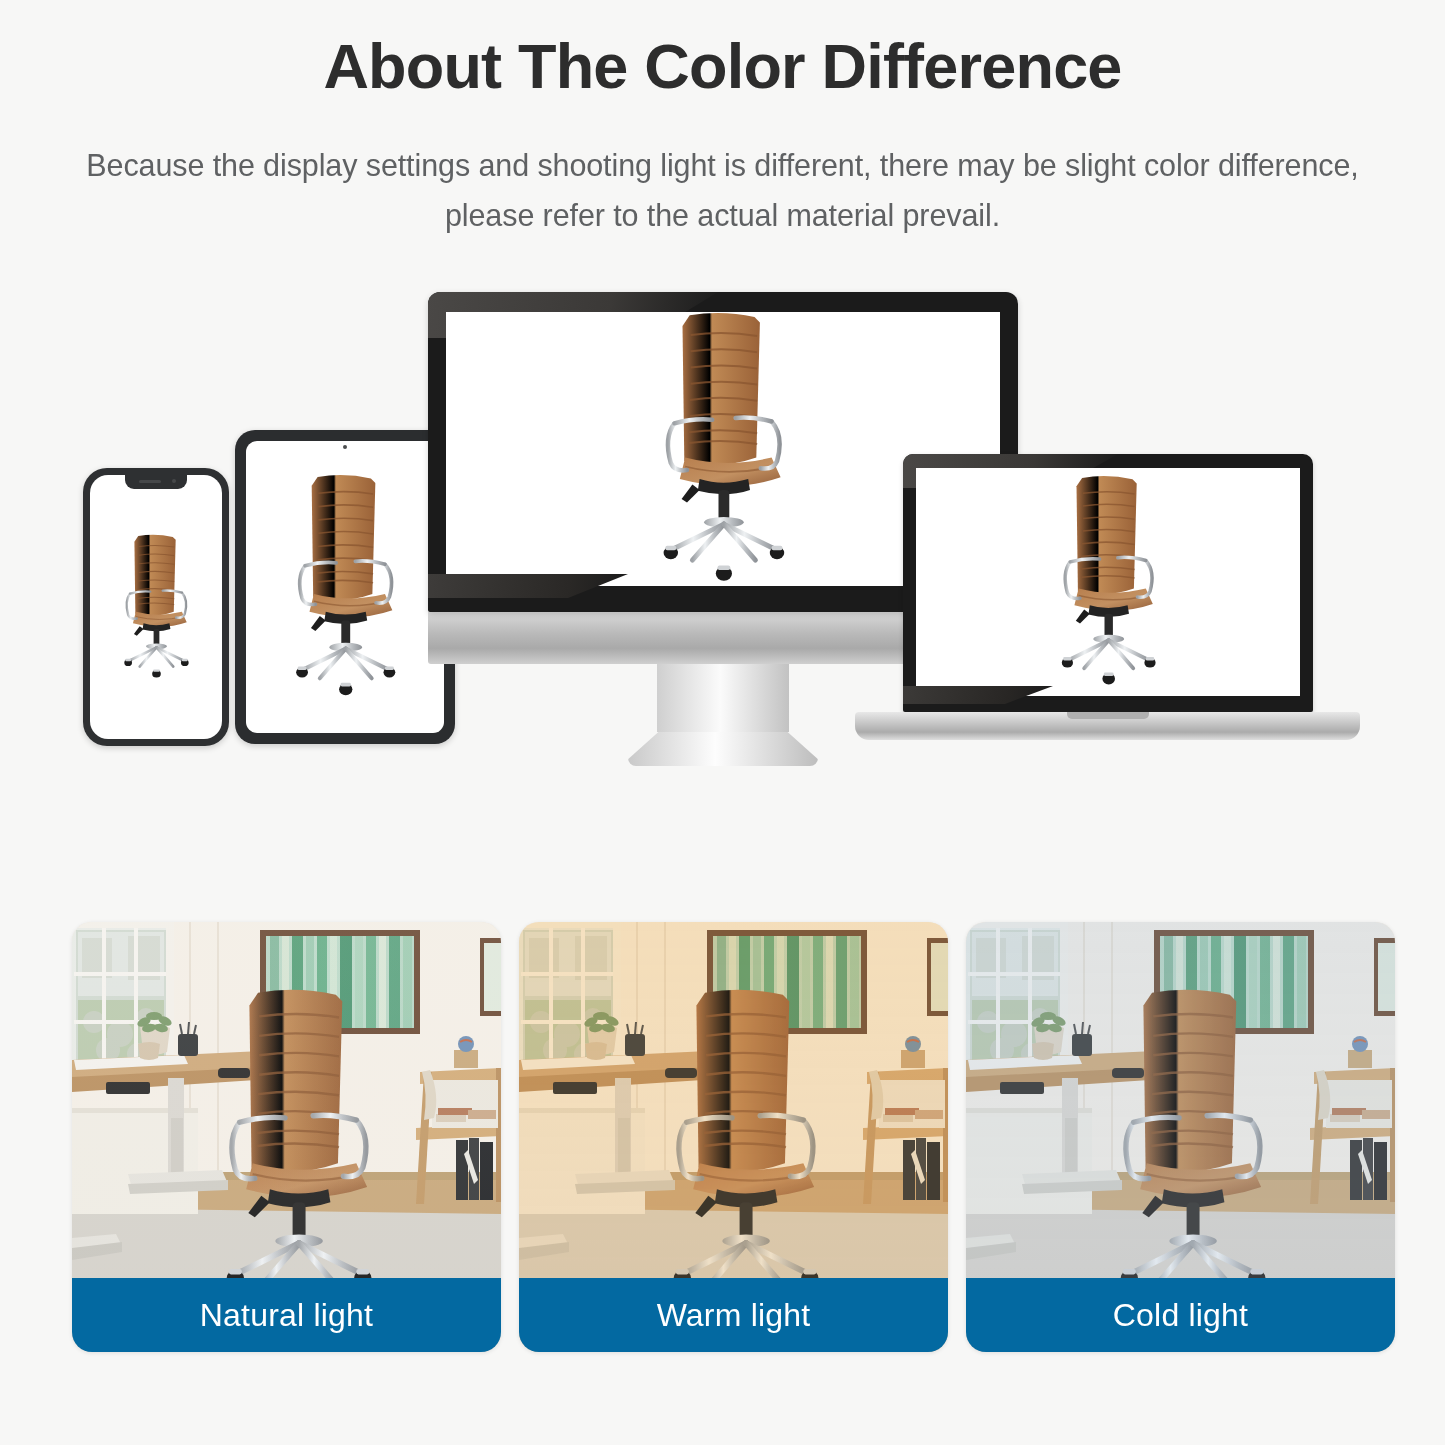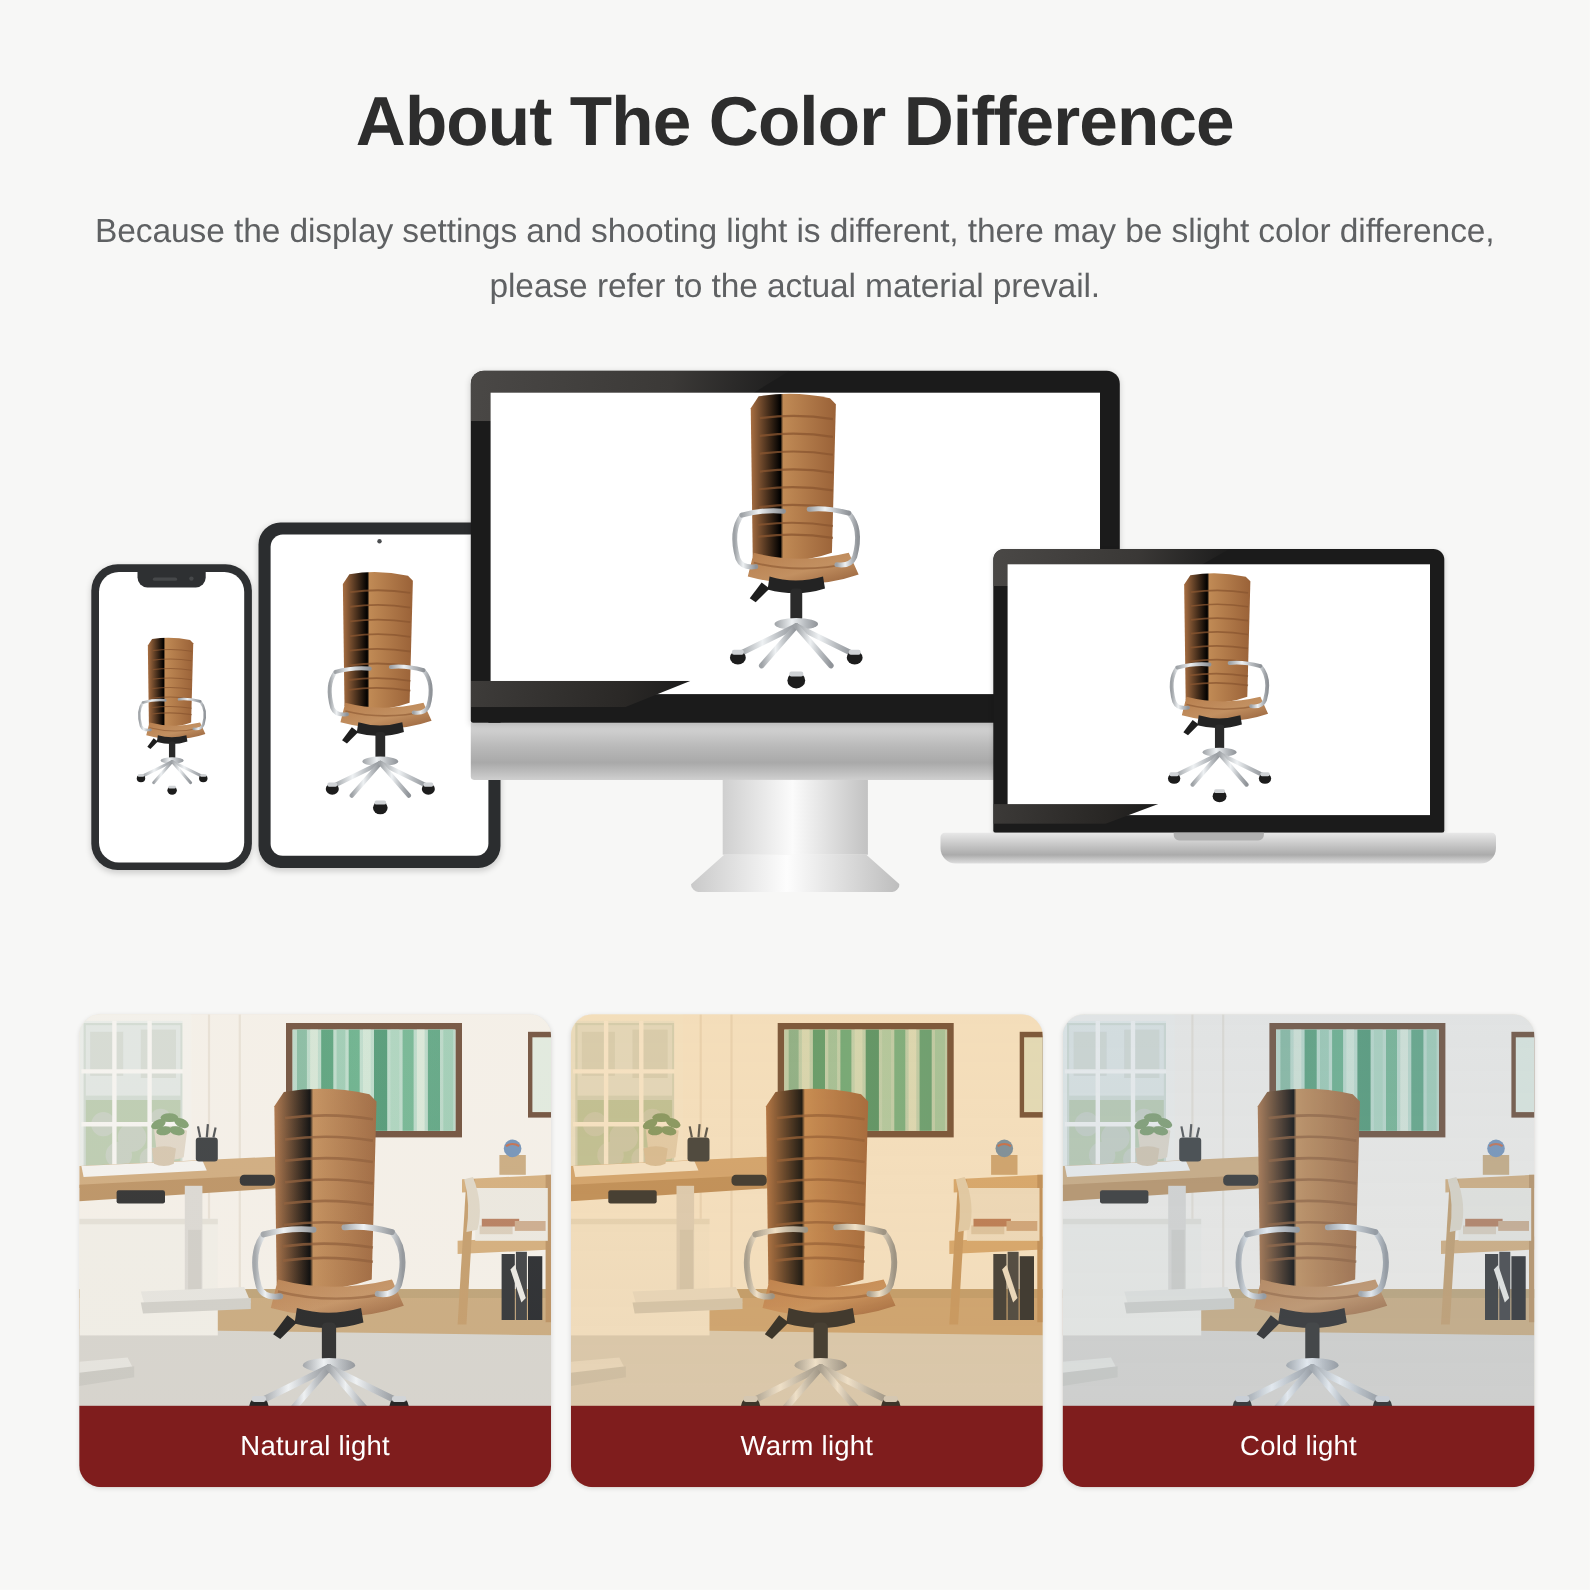--- a/index.html
+++ b/index.html
@@ -5,21 +5,21 @@
   * { box-sizing: border-box; margin: 0; padding: 0; }
   html, body {
     width: 1445px; height: 1445px;
     background: #f7f7f6;
     font-family: "Liberation Sans", sans-serif;
     overflow: hidden;
   }
   .page { position: relative; width: 1445px; height: 1445px; background: #f7f7f6; }
 
   
-  .header { padding-top: 78px; text-align: center; }
+  .header { padding-top: 33px; text-align: center; }
   .title {
     font-size: 63px; font-weight: 700; color: #2d2d2d;
     letter-spacing: -0.8px; line-height: 1.05;
   }
   .subtitle {
     margin: 42px auto 0; max-width: 1290px;
     font-size: 30.5px; font-weight: 400; color: #5f6163;
     line-height: 1.62; letter-spacing: -0.1px;
   }
 
@@ -125,23 +125,23 @@
   .card {
     position: relative; width: 429px; height: 430px;
     border-radius: 20px; overflow: hidden;
     box-shadow: 0 1px 4px rgba(0,0,0,.10);
     background: #efece6;
   }
   .scene { position:absolute; inset:0; }
   .scene svg { display:block; width:100%; height:100%; }
   .caption {
     position:absolute; left:0; right:0; bottom:0; height: 74px;
-    background:#7f1d1d; color:#fff;
+    background:#0369a1; color:#fff;
     display:flex; align-items:center; justify-content:center;
-    font-size: 25px; font-weight: 300; letter-spacing: .2px;
+    font-size: 32px; font-weight: 300; letter-spacing: .2px;
   }
   .tint { position:absolute; inset:0; pointer-events:none; }
 </style>
 </head>
 <body>
 
 <div class="page">
 
   <div class="header">
     <div class="title">About The Color Difference</div>

